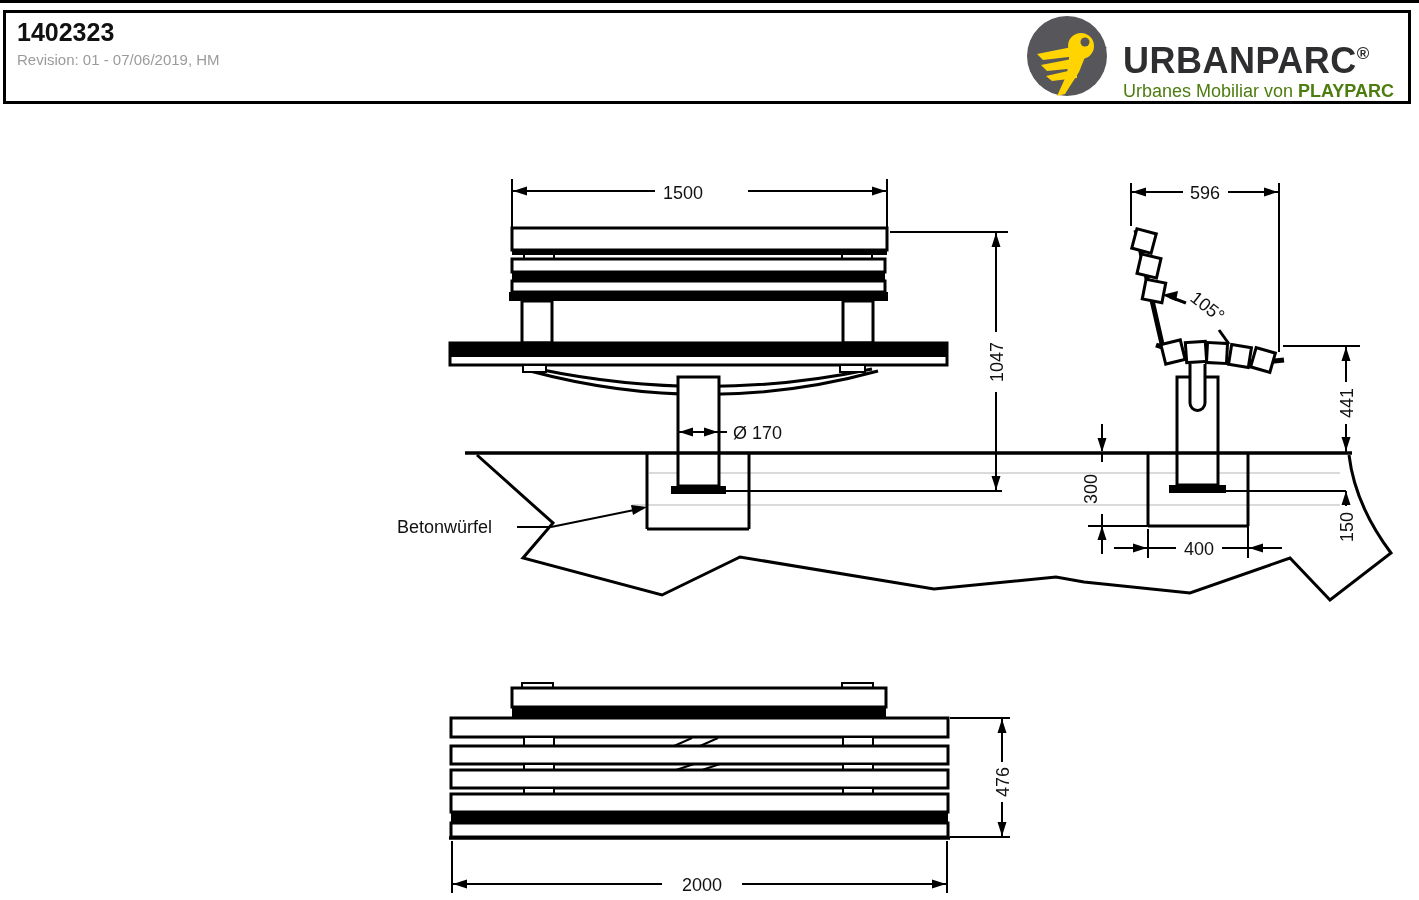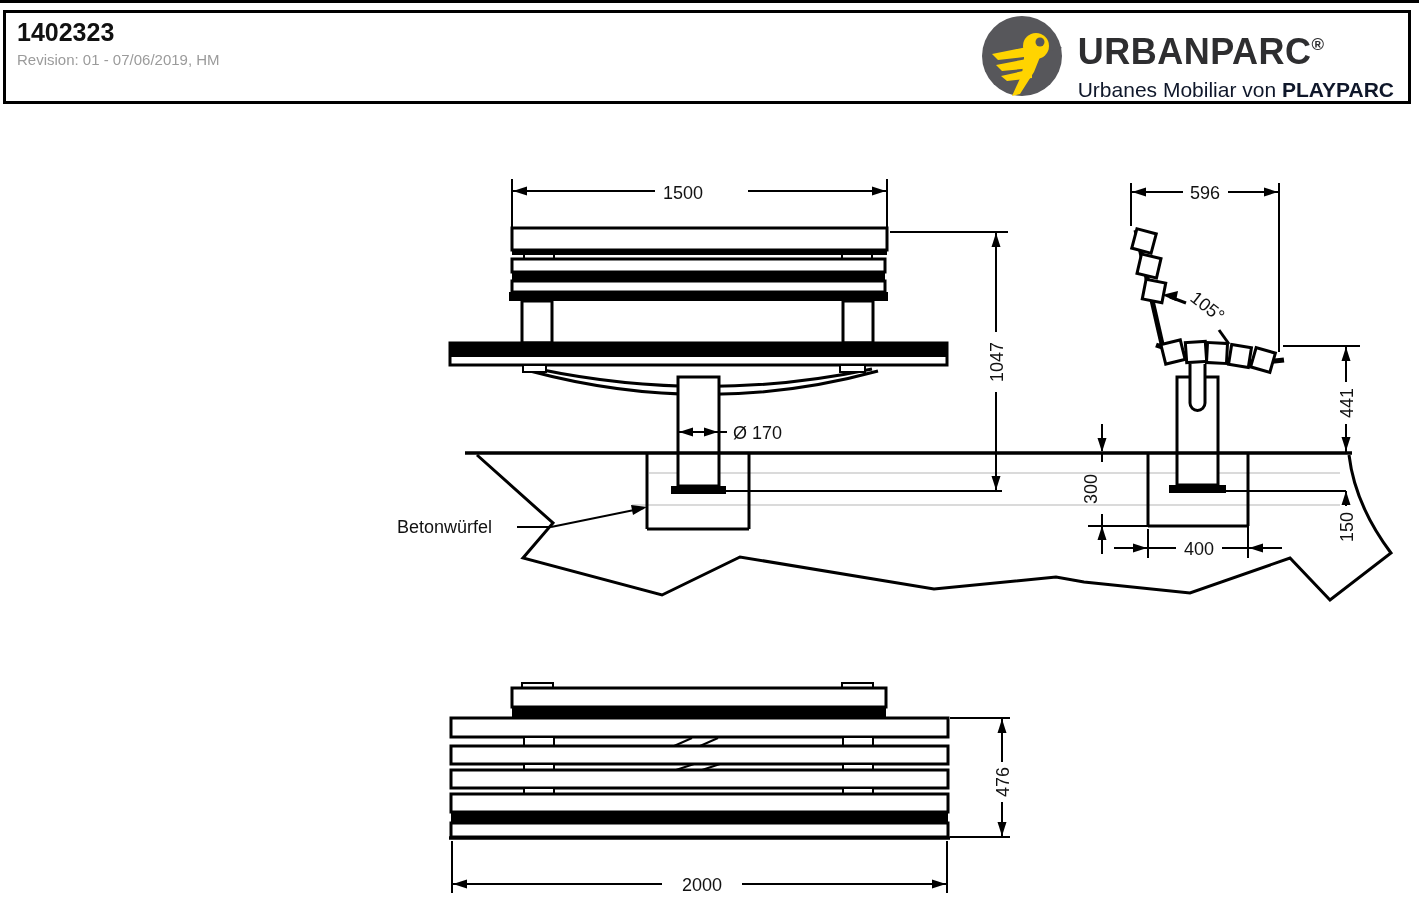--- a/index.html
+++ b/index.html
@@ -10,21 +10,21 @@
     background:#fff;box-sizing:border-box;}
   .tb-left{position:absolute;left:11px;top:6px;}
   .tb-number{font-size:25px;font-weight:bold;color:#111;line-height:1.1;}
   .tb-desc{font-size:16px;color:#1a1a1a;margin-top:11px;}
   .tb-rev{font-size:15px;color:#9b9b9b;margin-top:4px;}
   .tb-logo{position:absolute;right:14px;top:5px;height:84px;}
   .logo-wrap{display:flex;align-items:flex-end;height:84px;}
   .logo-text{margin-left:14px;}
   .logo-name{font-size:36px;font-weight:800;color:#2e2e30;letter-spacing:.5px;line-height:1;}
   .logo-name sup{font-size:17px;font-weight:700;vertical-align:14px;}
-  .logo-tag{font-size:21px;color:#0f172a;margin-top:8px;}
+  .logo-tag{font-size:18px;color:#4d7c0f;margin-top:2px;}
   .logo-tag b{font-weight:800;}
   svg text{font-family:"Liberation Sans", sans-serif;}
   .dim{font-size:18px;fill:#111;}
   .lbl{font-size:18px;fill:#111;}
   .s2{stroke:#000;stroke-width:2;fill:none;}
   .s3{stroke:#000;stroke-width:3;fill:none;}
   .s4{stroke:#000;stroke-width:3.5;fill:none;}
   .wht{fill:#fff;stroke:#000;stroke-width:3;}
   .wht2{fill:#fff;stroke:#000;stroke-width:2;}
   .blk{fill:#000;stroke:none;}

